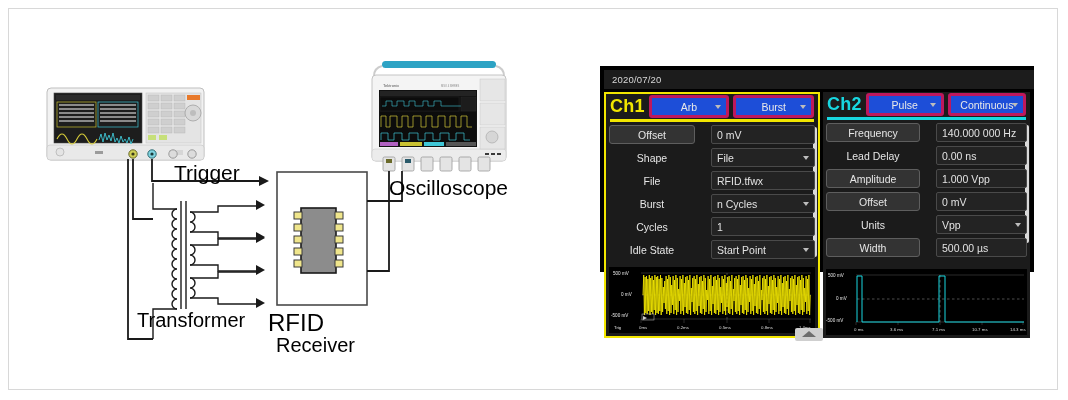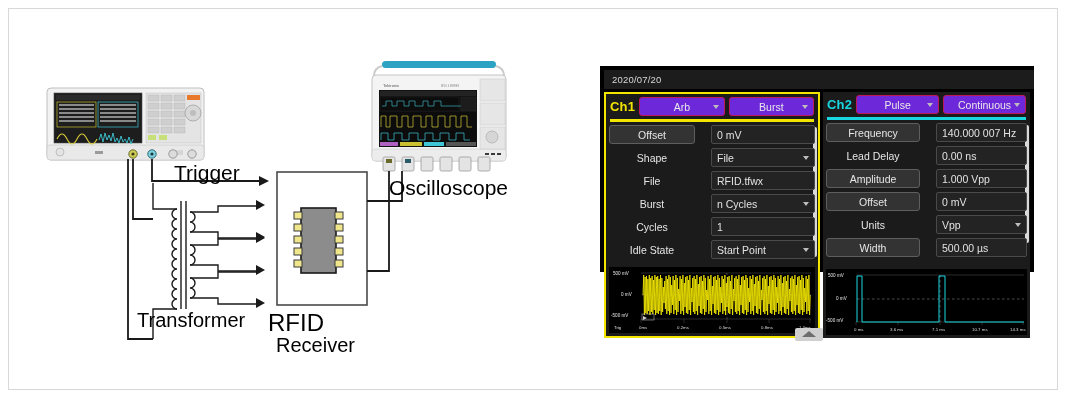--- a/index.html
+++ b/index.html
@@ -19,24 +19,24 @@
   
   .afg{position:absolute;left:591px;top:57px;width:434px;height:206px;background:#000;box-sizing:border-box;}
   .afg-top{position:absolute;left:4px;top:4px;right:0px;height:19px;background:#1c1c1c;}
   .afg-date{position:absolute;left:8px;top:4px;font-size:9.5px;color:#d8d8d8;letter-spacing:.2px;}
 
   .chan{position:absolute;top:26px;height:246px;box-sizing:border-box;}
   .chan1{left:4px;width:216px;border:2px solid #f2e600;background:#1b1b1b;}
   .chan2{left:223px;width:207px;background:#1b1b1b;}
 
   .chdr{position:relative;height:25px;display:flex;align-items:center;padding:0 4px;gap:4px;}
-  .chname{font-size:13px;font-weight:bold;letter-spacing:.2px;}
+  .chname{font-size:18px;font-weight:bold;letter-spacing:.2px;}
   .c1 .chname{color:#f2e600;}
   .c2 .chname{color:#18d7e0;}
-  .selbox{flex:1;height:17px;background:#6d28d9;border:1px solid #be185d;border-radius:3px;display:flex;align-items:center;justify-content:center;position:relative;}
+  .selbox{flex:1;height:17px;background:#1d4ed8;border:3px solid #be185d;border-radius:3px;display:flex;align-items:center;justify-content:center;position:relative;}
   .selbox span.t{font-size:10.5px;color:#e8e8e8;}
   .caret{position:absolute;right:5px;top:50%;transform:translateY(-50%);width:0;height:0;border-left:3.5px solid transparent;border-right:3.5px solid transparent;border-top:4px solid #bdbdbd;}
   .underline{height:3px;margin:0 4px 2px 4px;}
   .c1 .underline{background:#f2e600;}
   .c2 .underline{background:#18d7e0;}
 
   .rows{position:relative;padding:0 3px;}
   .row{display:flex;align-items:center;height:21.5px;margin-bottom:1.5px;gap:16px;}
   .rlab{width:86px;height:19px;display:flex;align-items:center;justify-content:center;font-size:10.5px;color:#e6e6e6;box-sizing:border-box;}
   .rlab.btn{background:#333333;border:1px solid #5e5e5e;border-radius:3px;}
@@ -336,21 +336,21 @@
           <i class="caret"></i>
         </div>
       </div>
       <div class="underline"></div>
 
       <div class="rows">
         <div class="scrollbar"></div>
 
         <div class="row">
           <div class="rlab btn">Frequency</div>
-          <div class="rval">140.000 007 Hz</div>
+          <div class="rval">140.000 000 Hz</div>
         </div>
         <div class="row">
           <div class="rlab">Lead Delay</div>
           <div class="rval">0.00 ns</div>
         </div>
         <div class="row">
           <div class="rlab btn">Amplitude</div>
           <div class="rval">1.000 Vpp</div>
         </div>
         <div class="row">

